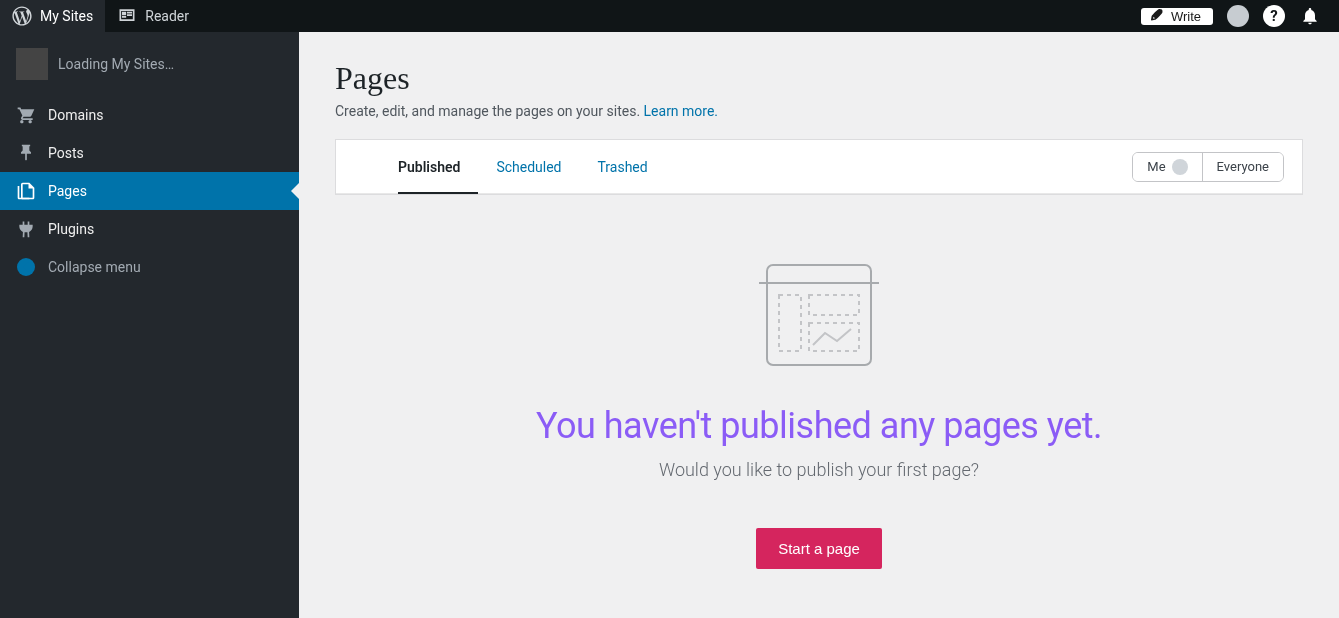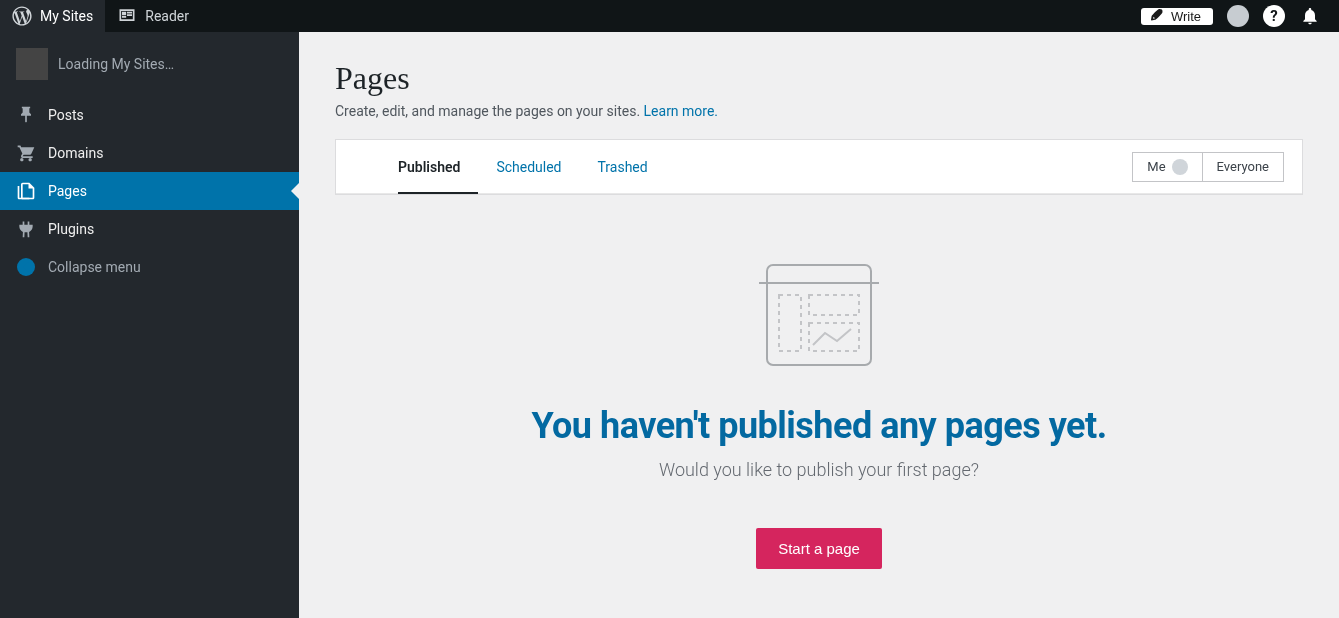--- a/index.html
+++ b/index.html
@@ -48,28 +48,28 @@
     .page-sub { color: #50575e; font-size: 14px; margin-bottom: 20px;}
     .page-sub a { color: #0073aa; text-decoration: none; }
 
     .panel { background: #fff; border: 1px solid #dcdcde; }
     .panel-tabs { display: flex; align-items: center; height: 54px; padding: 0 18px; border-bottom: 1px solid #e8e8e8;}
     .tab { padding: 0 18px; height: 100%; display: flex; align-items: center; color: #0073aa; cursor: pointer; font-size: 14px; }
     .tab:first-of-type { padding-left: 0; margin-left: 44px; }
     .tab.active { color: #1d2327; font-weight: 600; position: relative; }
     .tab.active::after { content: ""; position: absolute; left: 0; right: 0; bottom: -1px; height: 2px; background: #1d2327; }
 
-    .filter-pills { margin-left: auto; display: flex; border: 1px solid #c3c4c7; border-radius: 0; overflow: hidden; height: 30px;}
+    .filter-pills { margin-left: auto; display: flex; border: 1px solid #c3c4c7; border-radius: 6px; overflow: hidden; height: 30px;}
     .pill { display: flex; align-items: center; gap: 6px; padding: 0 14px; background: #fff; color: #3c434a; cursor: pointer; font-size: 13px; }
     .pill + .pill { border-left: 1px solid #c3c4c7; }
     .pill-avatar { width: 16px; height: 16px; border-radius: 50%; background: #d0d5da; }
 
     .empty-state { text-align: center; padding: 60px 20px 40px; }
     .empty-illus { margin: 0 auto 30px; width: 140px; height: 120px; }
-    .empty-title { font-size: 36px; font-weight: 700; color: #0369a1; margin-bottom: 12px; letter-spacing: -0.5px;}
+    .empty-title { font-size: 36px; font-weight: 400; color: #8b5cf6; margin-bottom: 12px; letter-spacing: -0.5px;}
     .empty-sub { font-size: 18px; color: #646970; margin-bottom: 48px; font-weight: 300;}
     .cta-btn { background: #d5255e; color: #fff; border: none; padding: 12px 22px; font-size: 15px; cursor: pointer; border-radius: 2px;}
 
     .wp-glyph { display:inline-flex; width:20px; height:20px; }
     .wp-glyph svg { fill: #cfd4d8; }
 
   </style>
 </head>
 <body>
 
@@ -120,32 +120,32 @@
   <aside class="sidebar">
     <div class="site-block">
       <div class="site-thumb"></div>
       <span class="site-label">Loading My Sites…</span>
     </div>
 
     <nav class="nav">
       <div class="nav-item">
         <span class="nav-icon">
             <svg viewBox="0 0 24 24">
+              <path d="M7 18c-1.1 0-2 .9-2 2s.9 2 2 2 2-.9 2-2-.9-2-2-2zm10 0c-1.1 0-2 .9-2 2s.9 2 2 2 2-.9 2-2-.9-2-2-2zM7.2 14h9.5c.8 0 1.4-.4 1.7-1.1L22 5H6.2L5.3 3H2v2h2l3.6 7.6-1.4 2.5c-.7 1.3.2 2.9 1.8 2.9h12v-2H8l1.1-2z"></path>
+            </svg>
+          </span>
+        <span>Domains</span>
+      </div>
+      <div class="nav-item">
+        <span class="nav-icon">
+            <svg viewBox="0 0 24 24">
               <path d="M16 9V4h1V2H7v2h1v5l-2 2v2h5v7l1 1 1-1v-7h5v-2l-2-2z"></path>
             </svg>
           </span>
         <span>Posts</span>
-      </div>
-      <div class="nav-item">
-        <span class="nav-icon">
-            <svg viewBox="0 0 24 24">
-              <path d="M7 18c-1.1 0-2 .9-2 2s.9 2 2 2 2-.9 2-2-.9-2-2-2zm10 0c-1.1 0-2 .9-2 2s.9 2 2 2 2-.9 2-2-.9-2-2-2zM7.2 14h9.5c.8 0 1.4-.4 1.7-1.1L22 5H6.2L5.3 3H2v2h2l3.6 7.6-1.4 2.5c-.7 1.3.2 2.9 1.8 2.9h12v-2H8l1.1-2z"></path>
-            </svg>
-          </span>
-        <span>Domains</span>
       </div>
       <div class="nav-item active">
         <span class="nav-icon">
             <svg viewBox="0 0 24 24">
               <path d="M16 2H8C6.9 2 6 2.9 6 4v16c0 1.1.9 2 2 2h12c1.1 0 2-.9 2-2V8l-6-6zM8 4h7v5h5v11H8V4z"></path>
               <path d="M4 6H2v14c0 1.1.9 2 2 2h12v-2H4V6z"></path>
             </svg>
           </span>
         <span>Pages</span>
       </div>

